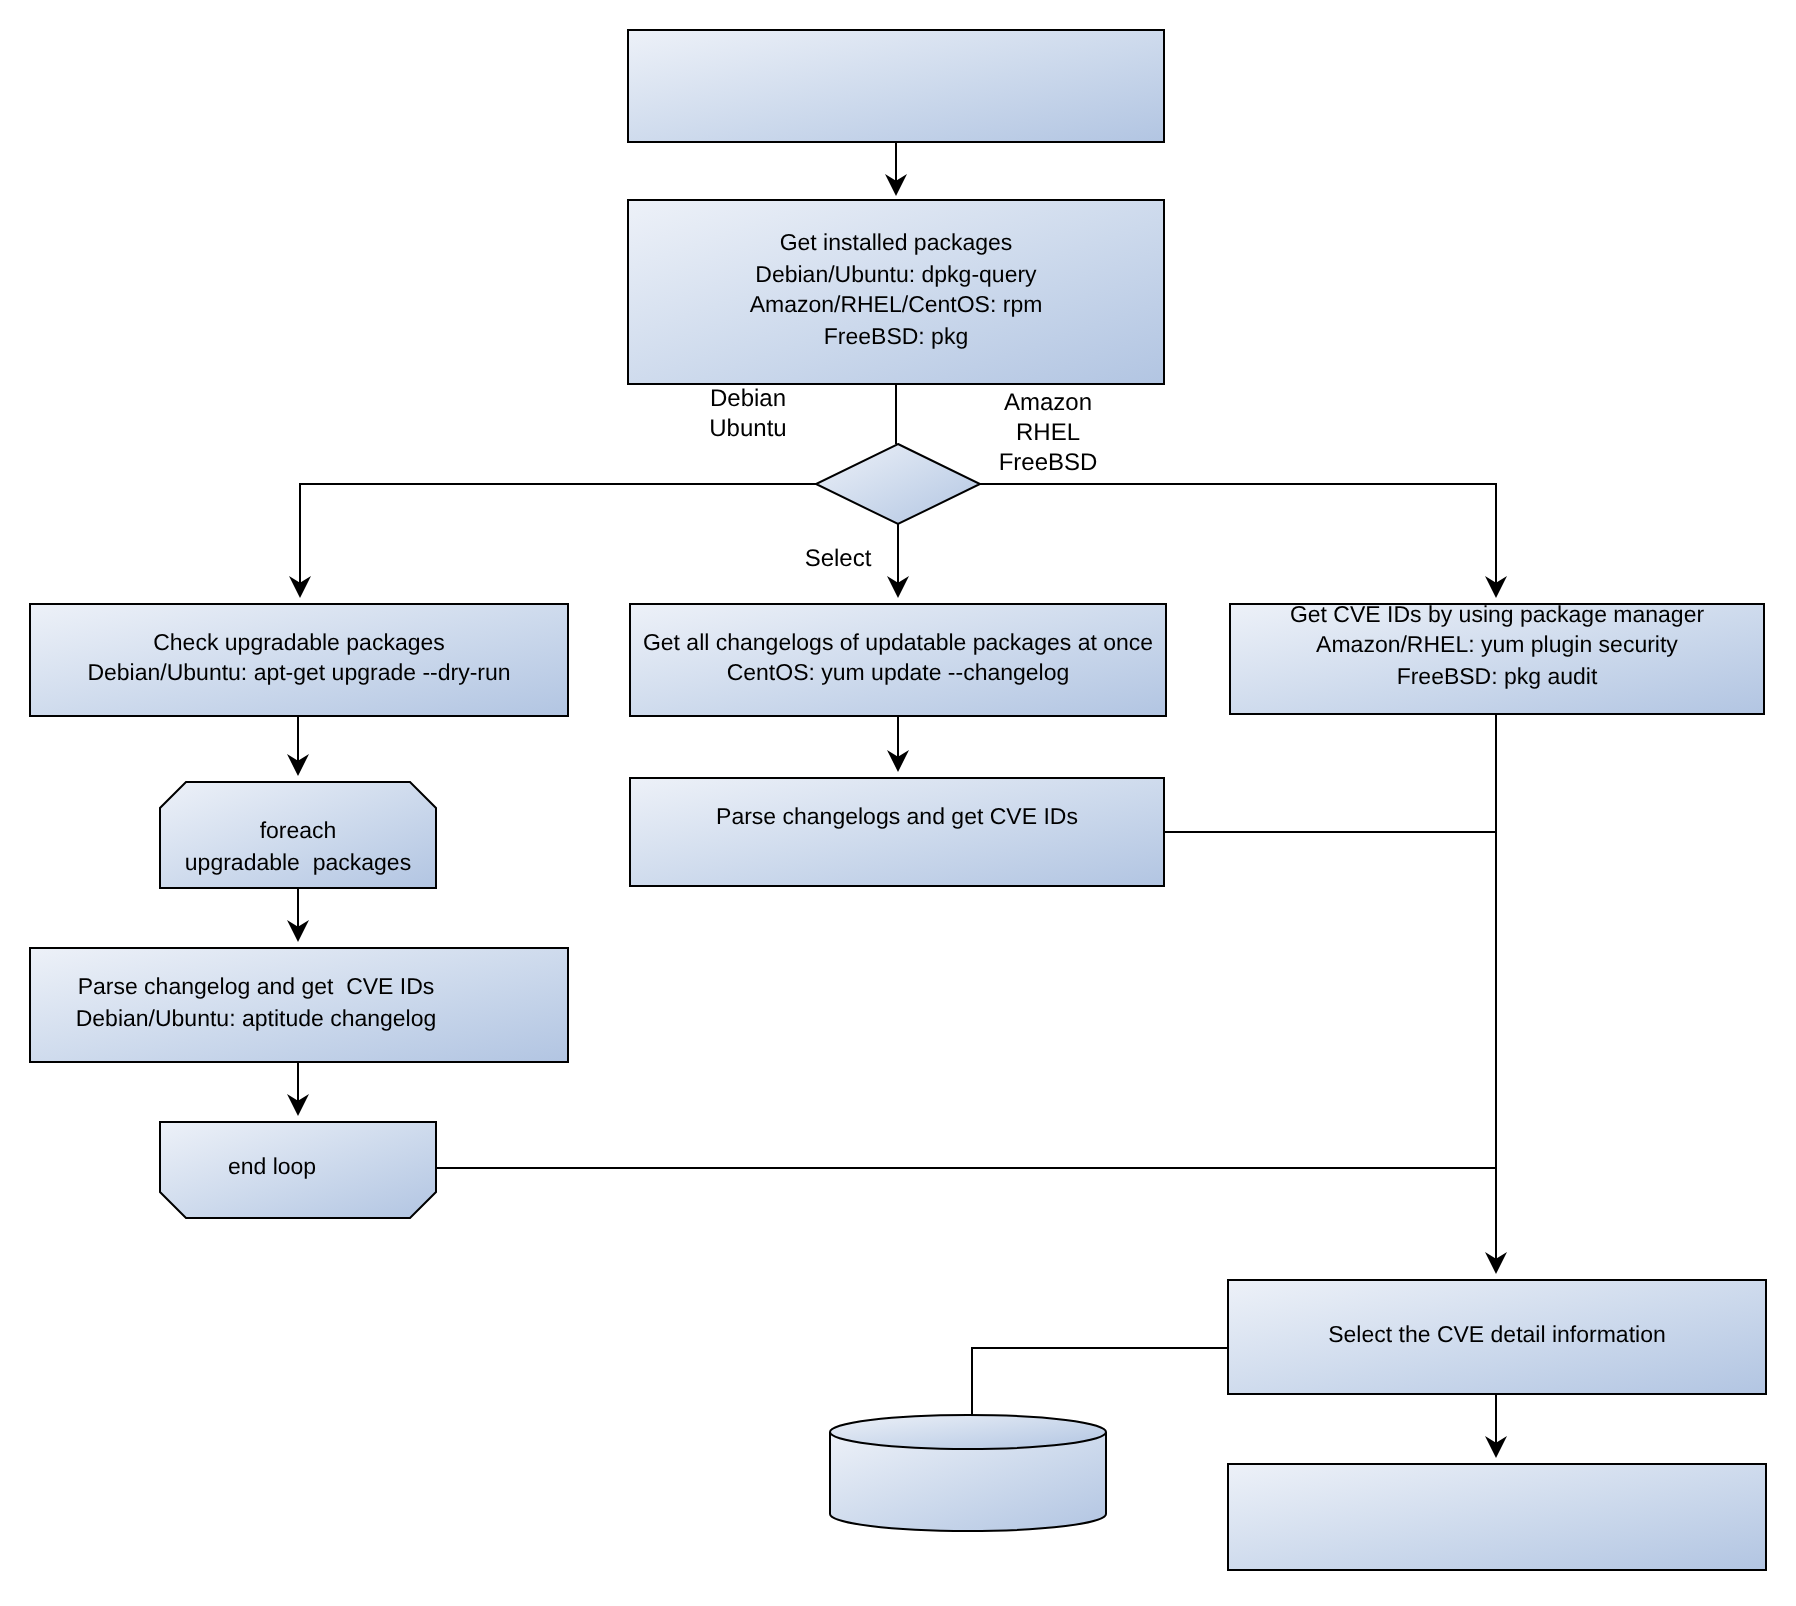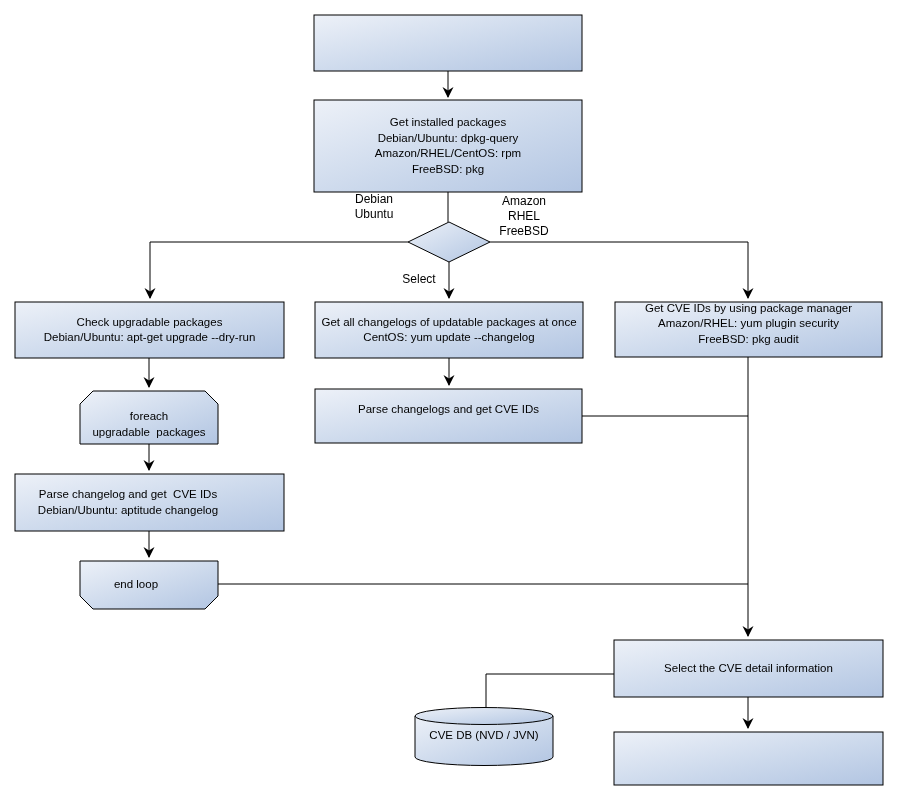--- a/index.html
+++ b/index.html
@@ -127,23 +127,20 @@
   </div>
 
   <div class="node" style="left:80px;top:561px;width:112px;height:48px">
     <span class="label">end loop</span>
   </div>
 
   <div class="node" style="left:614px;top:640px;width:269px;height:58px">
     <span class="label">Select the CVE detail information</span>
   </div>
 
-  <div class="node" style="left:415px;top:714px;width:138px;height:44px">
-    <span class="label">CVE DB (NVD / JVN)</span>
-  </div>
 
 
   <div class="edge-label" style="left:314px;top:192px;width:120px;text-align:center;">Debian
 Ubuntu</div>
 
   <div class="edge-label" style="left:464px;top:194px;width:120px;">Amazon
 RHEL
 FreeBSD</div>
 
   <div class="edge-label" style="left:359px;top:272px;width:120px;">Select</div>

